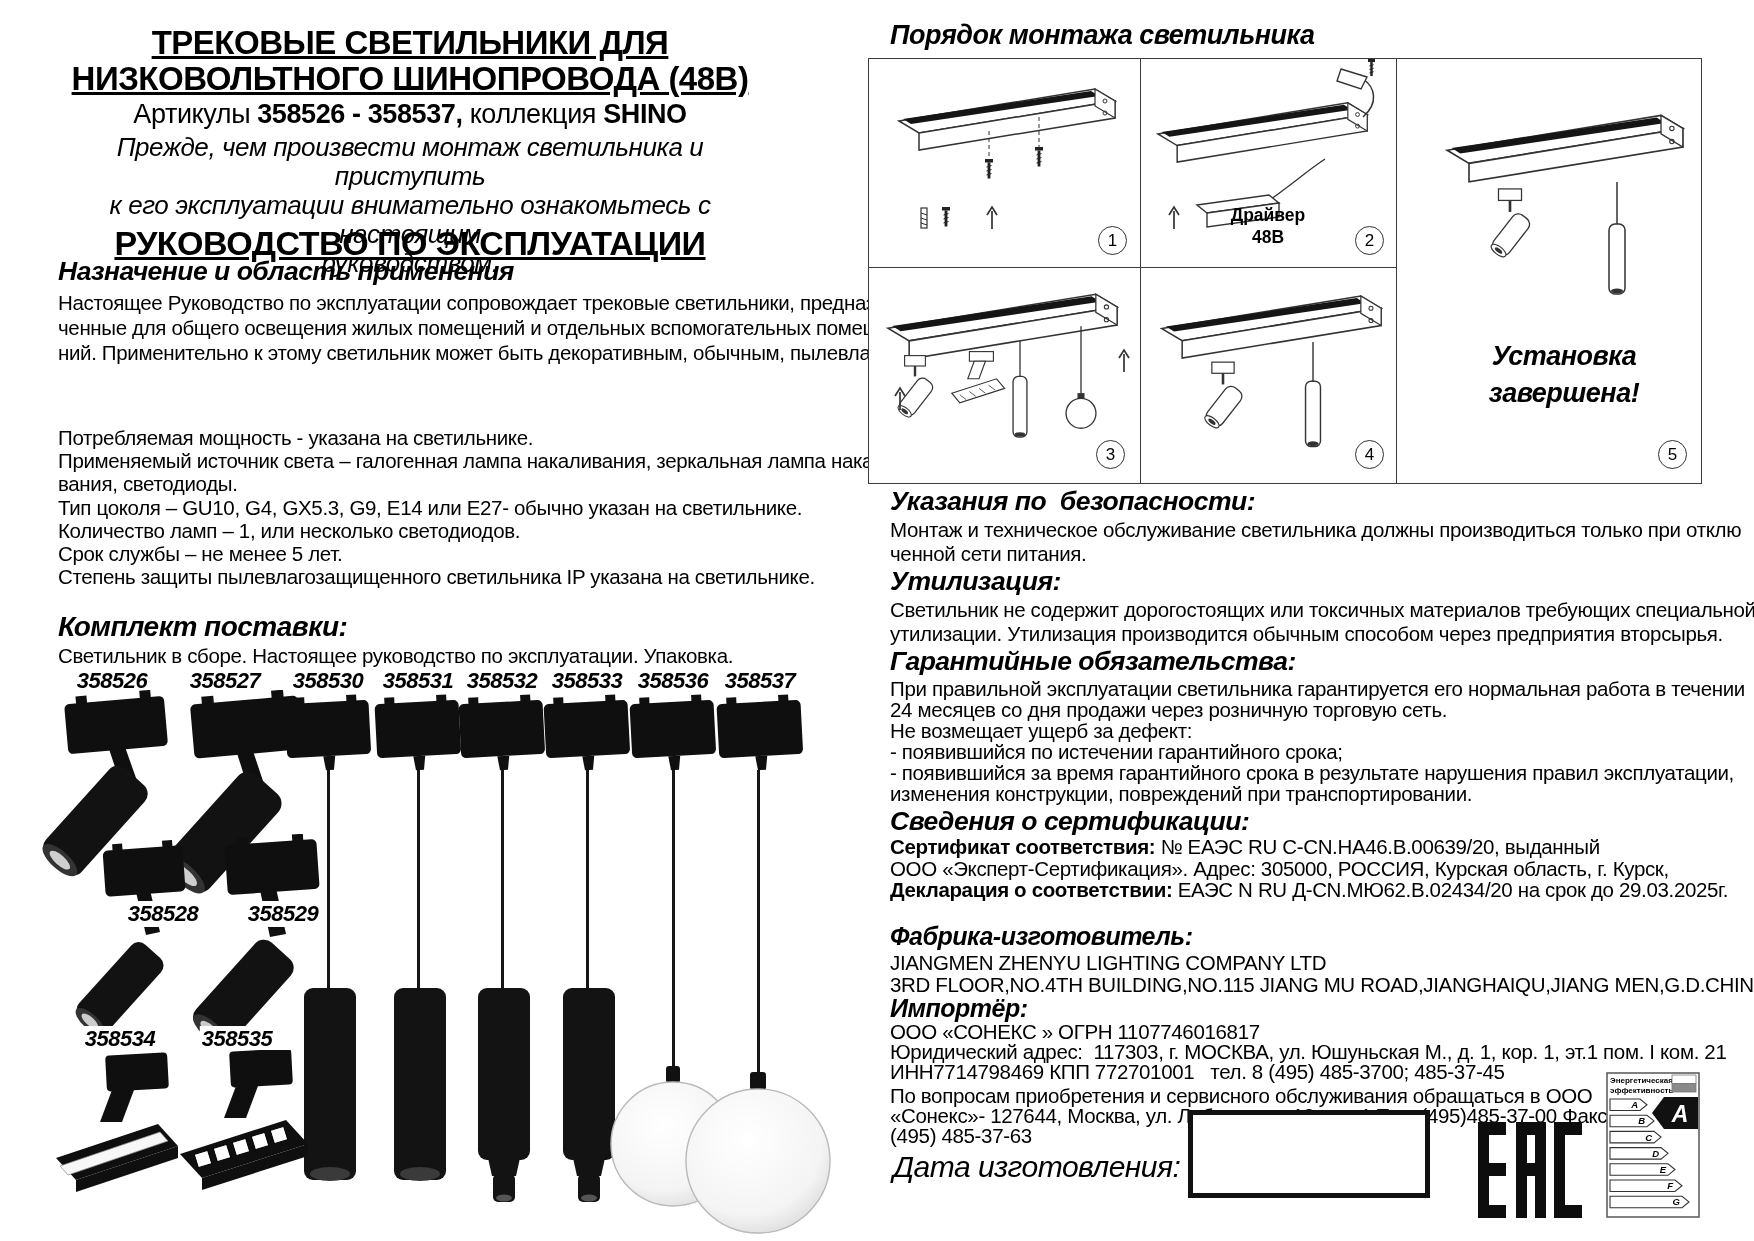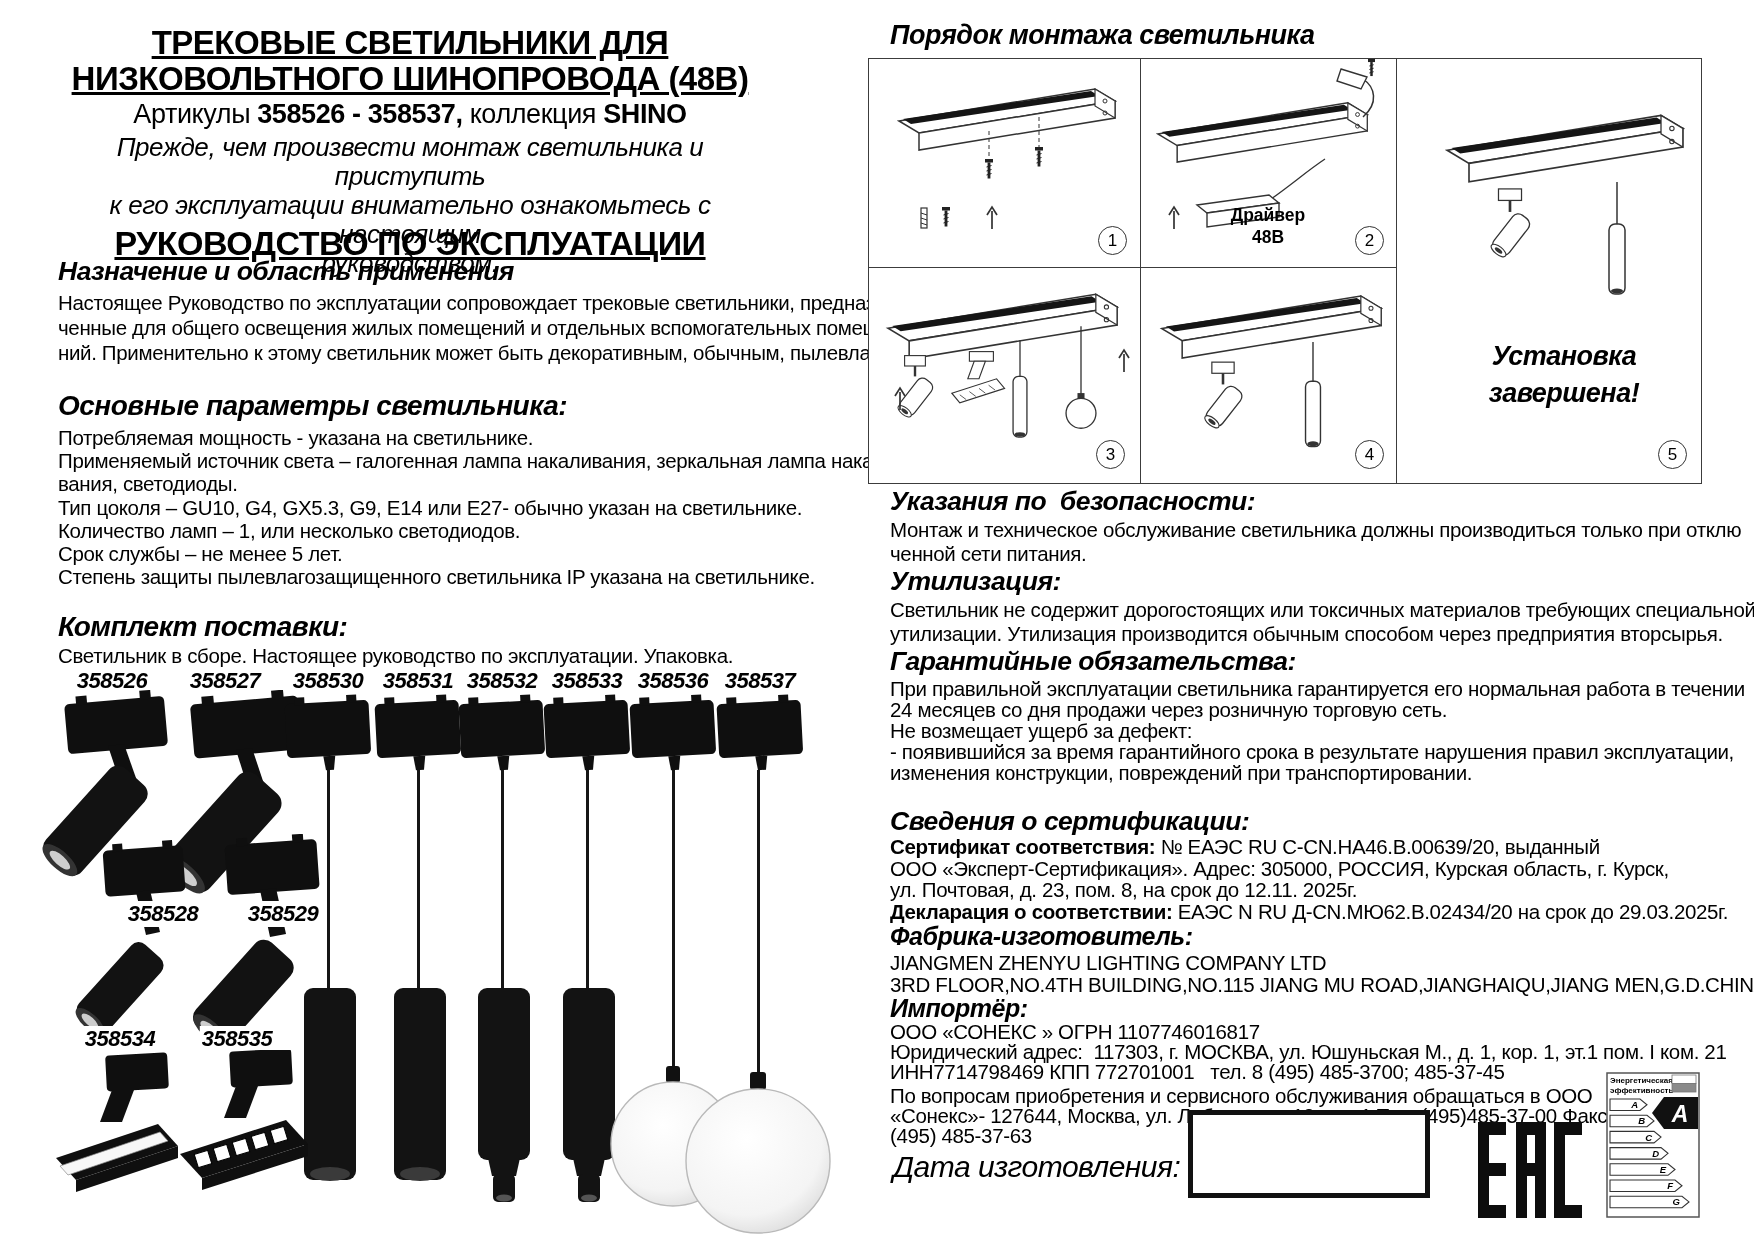--- a/index.html
+++ b/index.html
@@ -100,21 +100,20 @@
 
   <div class="abs center title" style="left:40px;top:224px;width:740px;font-size:34px">РУКОВОДСТВО ПО ЭКСПЛУАТАЦИИ</div>
 
   <div class="abs h-bi" style="left:58px;top:256px">Назначение и область применения</div>
   <div class="abs" style="left:58px;top:290px">
     <div class="ln" style="line-height:25px">Настоящее Руководство по эксплуатации сопровождает трековые светильники, предназна-</div>
     <div class="ln" style="line-height:25px">ченные для общего освещения жилых помещений и отдельных вспомогательных помеще-</div>
     <div class="ln" style="line-height:25px">ний. Применительно к этому светильник может быть декоративным, обычным, пылевлагоза-</div>
   </div>
 
-  <div class="abs h-bi" style="left:58px;top:390px;font-size:28px">Основные параметры светильника:</div>
   <div class="abs" style="left:58px;top:426px">
     <div class="ln" style="line-height:23.2px">Потребляемая мощность - указана на светильнике.</div>
     <div class="ln" style="line-height:23.2px">Применяемый источник света – галогенная лампа накаливания, зеркальная лампа накали-</div>
     <div class="ln" style="line-height:23.2px">вания, светодиоды.</div>
     <div class="ln" style="line-height:23.2px">Тип цоколя – GU10, G4, GX5.3, G9, Е14 или Е27- обычно указан на светильнике.</div>
     <div class="ln" style="line-height:23.2px">Количество ламп – 1, или несколько светодиодов.</div>
     <div class="ln" style="line-height:23.2px">Срок службы – не менее 5 лет.</div>
     <div class="ln" style="line-height:23.2px">Степень защиты пылевлагозащищенного светильника IP указана на светильнике.</div>
   </div>
 
@@ -387,29 +386,29 @@
   <div class="abs" style="left:890px;top:598px">
     <div class="ln" style="line-height:23.5px">Светильник не содержит дорогостоящих или токсичных материалов требующих специальной</div>
     <div class="ln" style="line-height:23.5px">утилизации. Утилизация производится обычным способом через предприятия вторсырья.</div>
   </div>
 
   <div class="abs h-bi" style="left:890px;top:646px">Гарантийные обязательства:</div>
   <div class="abs" style="left:890px;top:678px">
     <div class="ln" style="line-height:21px">При правильной эксплуатации светильника гарантируется его нормальная работа в течении</div>
     <div class="ln" style="line-height:21px">24 месяцев со дня продажи через розничную торговую сеть.</div>
     <div class="ln" style="line-height:21px">Не возмещает ущерб за дефект:</div>
+    <div class="ln" style="line-height:21px">- появившийся по истечении гарантийного срока;</div>
     <div class="ln" style="line-height:21px">- появившийся за время гарантийного срока в результате нарушения правил эксплуатации,</div>
     <div class="ln" style="line-height:21px">изменения конструкции, повреждений при транспортировании.</div>
   </div>
 
   <div class="abs h-bi" style="left:890px;top:806px">Сведения о сертификации:</div>
   <div class="abs" style="left:890px;top:836px">
     <div class="ln" style="line-height:21.5px"><span class="lnb">Сертификат соответствия:</span><span> № ЕАЭС RU C-CN.НА46.В.00639/20, выданный</span></div>
     <div class="ln" style="line-height:21.5px">ООО «Эксперт-Сертификация». Адрес: 305000, РОССИЯ, Курская область, г. Курск,</div>
-    <div class="ln" style="line-height:21.5px">ул. Почтовая, д. 23, пом. 8, на срок до 12.11. 2025г.</div>
     <div class="ln" style="line-height:21.5px"><span class="lnb">Декларация о соответствии:</span><span> ЕАЭС N RU Д-CN.МЮ62.В.02434/20 на срок до 29.03.2025г.</span></div>
   </div>
 
   <div class="abs h-bi sm" style="left:890px;top:922px">Фабрика-изготовитель:</div>
   <div class="abs" style="left:890px;top:952px">
     <div class="ln" style="line-height:22px">JIANGMEN ZHENYU LIGHTING COMPANY LTD</div>
     <div class="ln" style="line-height:22px">3RD FLOOR,NO.4TH BUILDING,NO.115 JIANG MU ROAD,JIANGHAIQU,JIANG MEN,G.D.CHINA</div>
   </div>
 
   <div class="abs h-bi sm" style="left:890px;top:994px">Импортёр:</div>

